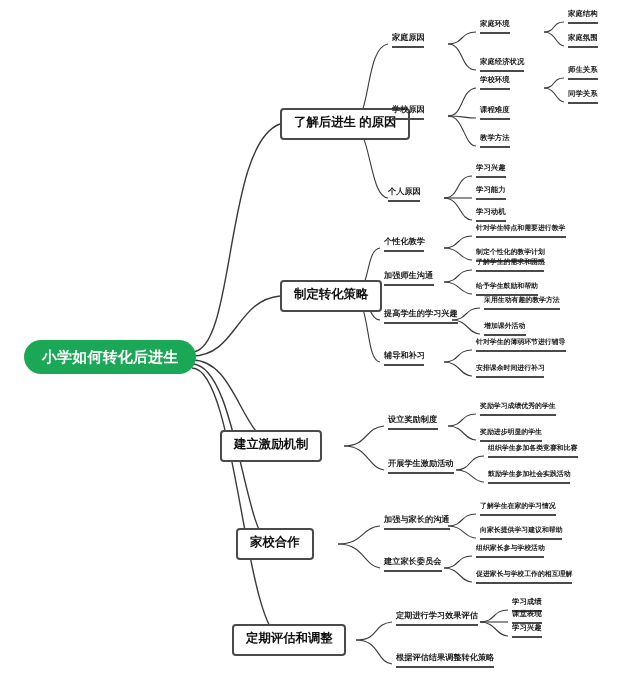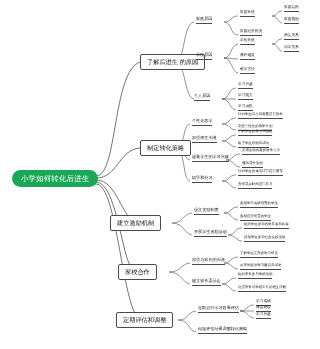--- a/index.html
+++ b/index.html
@@ -1,21 +1,21 @@
 <!DOCTYPE html>
 <html><head>
 <meta charset="utf-8">
 <style>
   html,body{margin:0;padding:0;background:#ffffff;}
   body{
     width:300px;height:349px;overflow:hidden;position:relative;
     font-family:"Liberation Sans","DejaVu Sans",sans-serif;
     -webkit-font-smoothing:antialiased;
   }
-  #map{position:absolute;left:0;top:0;width:300px;height:349px;}
+  #map{position:absolute;left:0;top:0;width:300px;height:349px;font-weight:bold;}
 
   
   svg.links{position:absolute;left:0;top:0;width:300px;height:349px;pointer-events:none;}
   svg.links path{fill:none;stroke:#3a3a3a;stroke-width:.55;}
   svg.links path.thick{stroke-width:.7;}
 
   
   .root{
     position:absolute;
     background:#1aa856;

